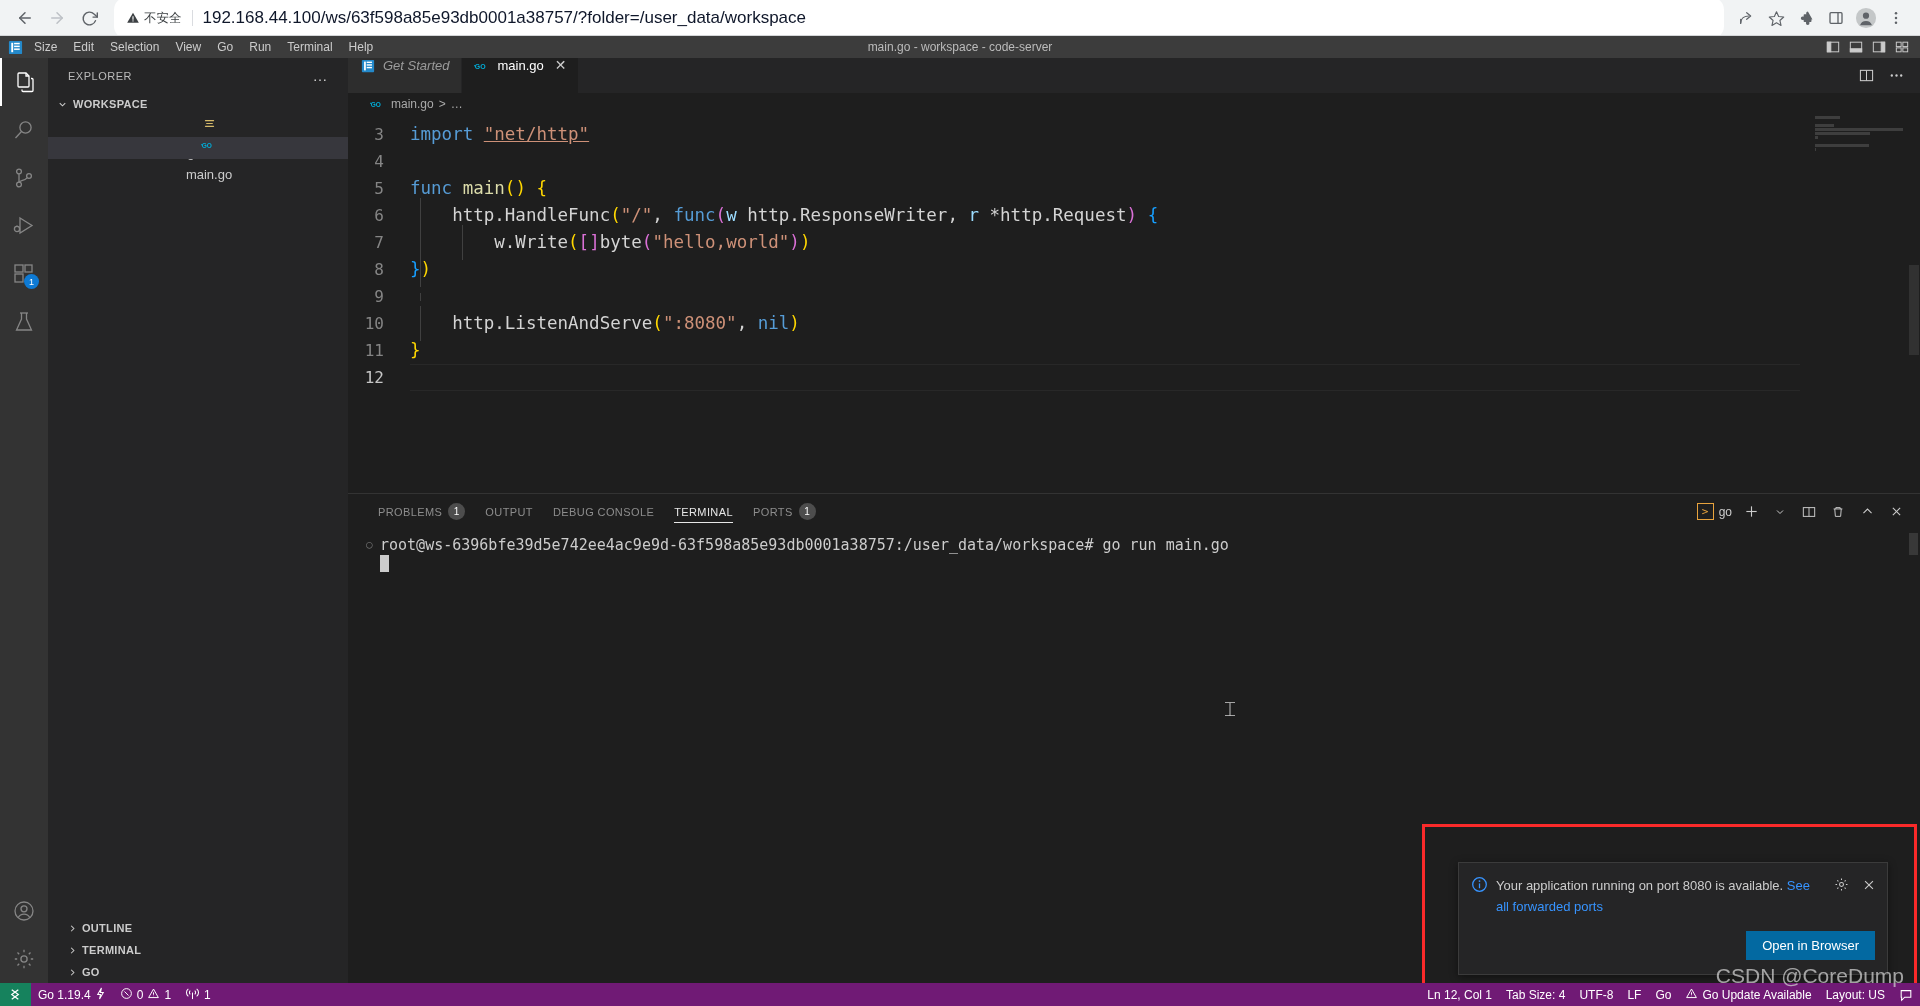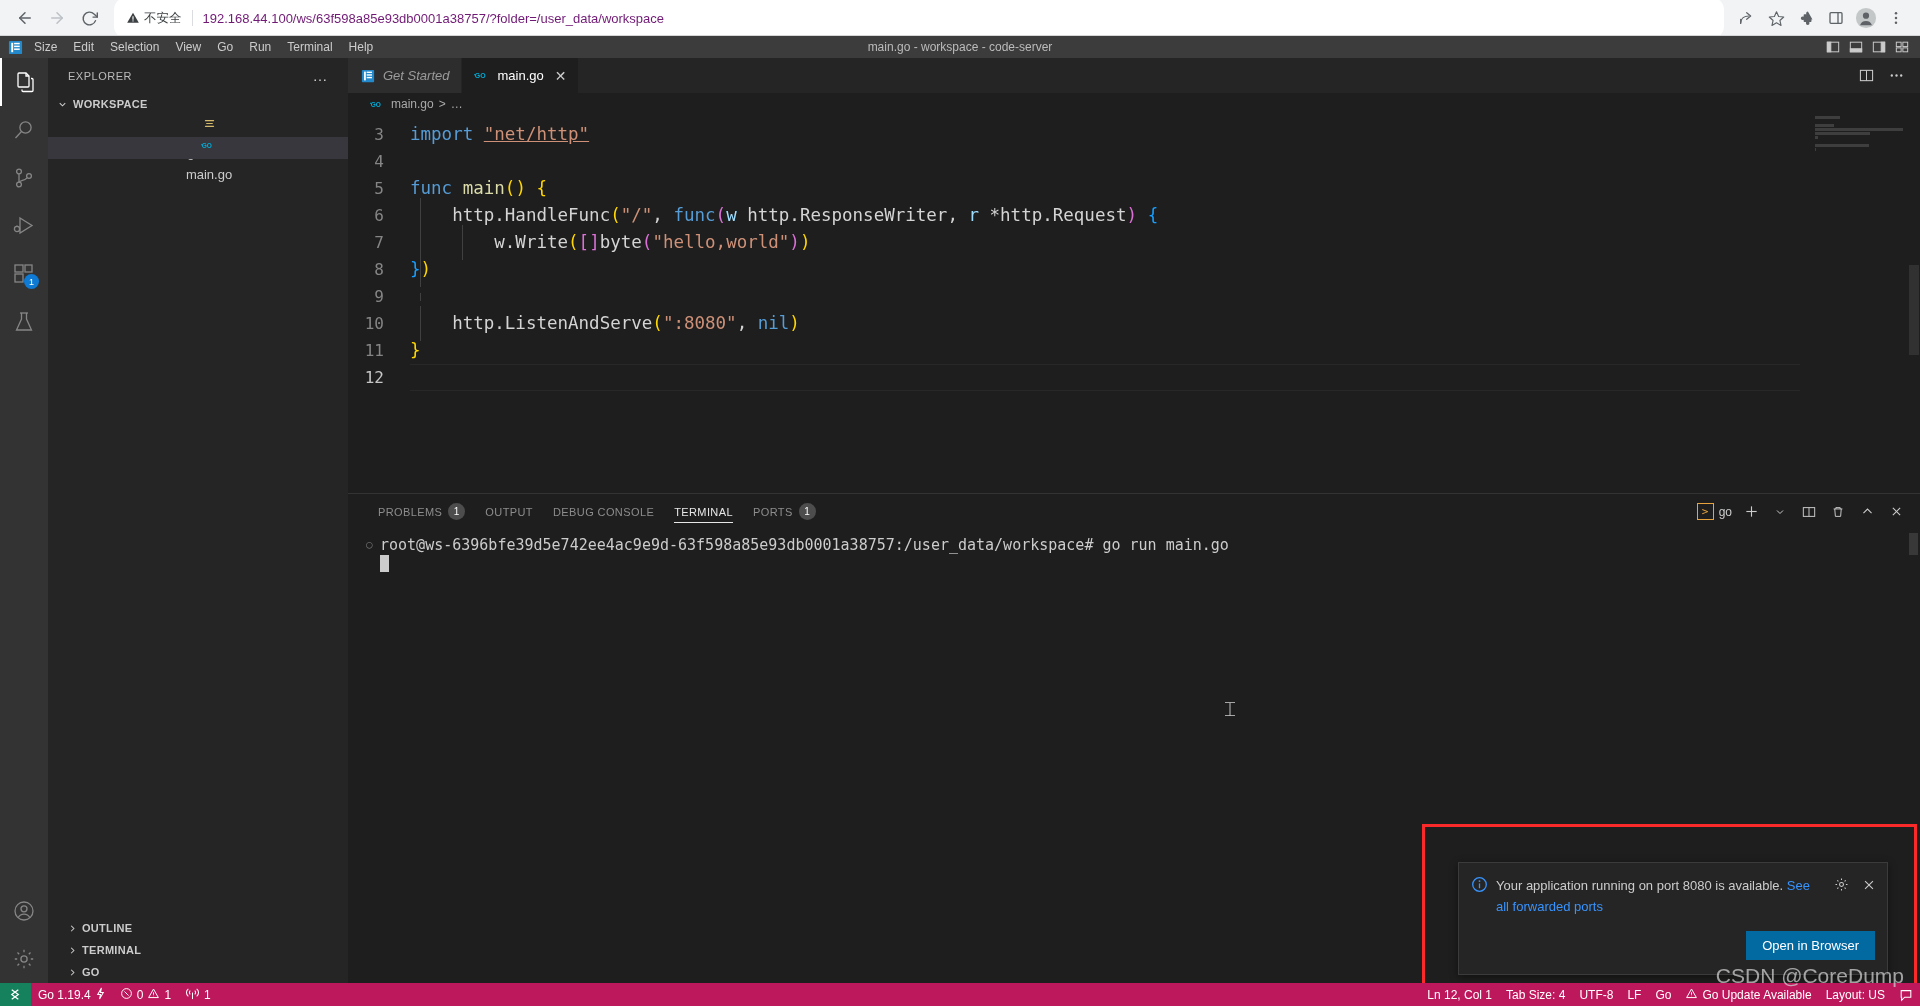--- a/index.html
+++ b/index.html
@@ -53,22 +53,22 @@
   #security-chip {
     display: flex; align-items: center; gap: 4px;
     color: #3c4043;
     font-size: 12.5px;
     white-space: nowrap;
   }
   #omnibox-divider {
     width: 1px; height: 16px; background: #dadce0; margin: 0 4px;
   }
   #url-text {
-    font-size: 13px;
-    color: #701a75;
+    font-size: 17px;
+    color: #0f172a;
     white-space: nowrap;
     overflow: hidden;
     text-overflow: ellipsis;
     flex: 1;
   }
   #browser-actions {
     display: flex; align-items: center; gap: 2px;
   }
   .browser-action {
     width: 28px; height: 28px;
@@ -245,21 +245,21 @@
     background: #1e1e1e;
   }
   #tabbar {
     height: 35px;
     background: #252526;
     display: flex;
     align-items: stretch;
     flex: none;
   }
   .tab {
-    display: flex; align-items: center;
+    display: flex; 
     gap: 7px;
     padding: 0 12px;
     background: #2d2d2d;
     color: #9b9b9b;
     font-size: 13px;
     border-right: 1px solid #252526;
     position: relative;
     max-width: 240px;
   }
   .tab.active {
@@ -498,21 +498,21 @@
     color: #ffffff;
     border: none;
     padding: 7px 16px;
     font-size: 13px;
     font-family: "Liberation Sans", sans-serif;
   }
 
   
   #statusbar {
     height: 23px;
-    background: #be185d;
+    background: #701a75;
     color: #ffffff;
     display: flex;
     align-items: center;
     font-size: 12px;
     flex: none;
     position: relative;
     z-index: 45;
   }
   #remote-indicator {
     background: #16825d;

